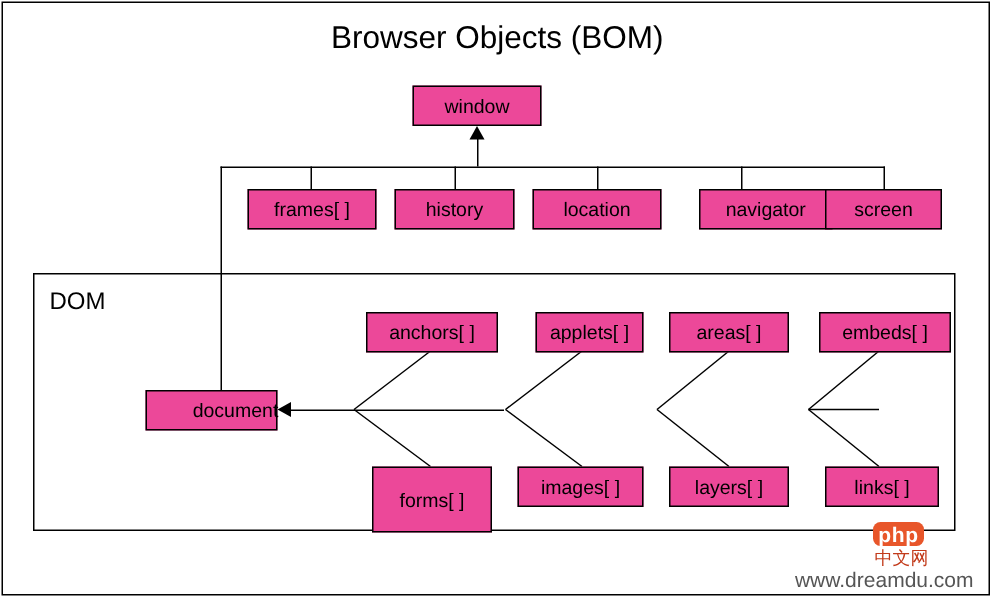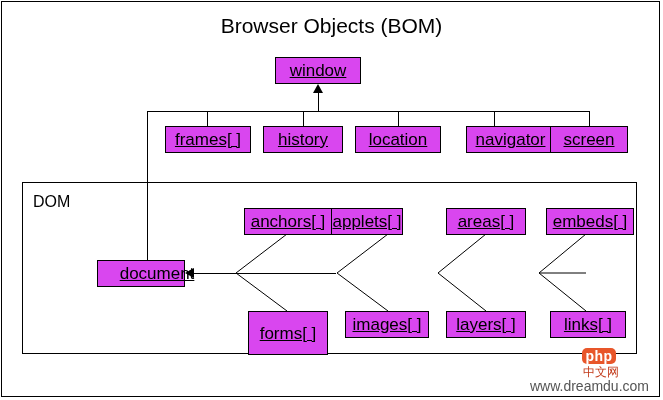--- a/index.html
+++ b/index.html
@@ -29,31 +29,30 @@
     left: 0;
     top: 14px;
     width: 663px;
     text-align: center;
     font-size: 21px;
     color: #000000;
   }
   .node {
     position: absolute;
     border: 1px solid #000000;
-    background: #d946ef;
+    background: #ec4899;
     box-sizing: border-box;
     text-align: center;
-    font-size: 17px;
+    font-size: 13px;
     color: #000000;
     line-height: 1;
     display: flex;
     align-items: center;
     justify-content: center;
     z-index: 5;
-    text-decoration: underline;
   }
   .line {
     position: absolute;
     background: #000000;
     z-index: 1;
   }
   .hline { height: 1px; }
   .vline { width: 1px; }
   .diag {
     position: absolute;
@@ -188,21 +187,21 @@
     <line x1="337" y1="273" x2="388" y2="311" stroke="#000000" stroke-width="1"></line>
 
     <line x1="438" y1="273" x2="486" y2="311" stroke="#000000" stroke-width="1"></line>
 
     <line x1="539" y1="273" x2="586" y2="311" stroke="#000000" stroke-width="1"></line>
 
     <line x1="539" y1="273" x2="586" y2="273" stroke="#000000" stroke-width="1"></line>
   </svg>
 
   <div class="node" style="left:244px; top:208px; width:88px; height:27px;">anchors[ ]</div>
-  <div class="node" style="left:331px; top:208px; width:72px; height:27px;">applets[ ]</div>
+  <div class="node" style="left:357px; top:208px; width:72px; height:27px;">applets[ ]</div>
   <div class="node" style="left:446px; top:208px; width:80px; height:27px;">areas[ ]</div>
   <div class="node" style="left:546px; top:208px; width:88px; height:27px;">embeds[ ]</div>
 
   <div class="node" style="left:248px; top:311px; width:80px; height:44px;">forms[ ]</div>
   <div class="node" style="left:345px; top:311px; width:84px; height:27px;">images[ ]</div>
   <div class="node" style="left:446px; top:311px; width:80px; height:27px;">layers[ ]</div>
   <div class="node" style="left:550px; top:311px; width:76px; height:27px;">links[ ]</div>
 
   <div id="watermark">
     <div id="wm-php">php</div>

